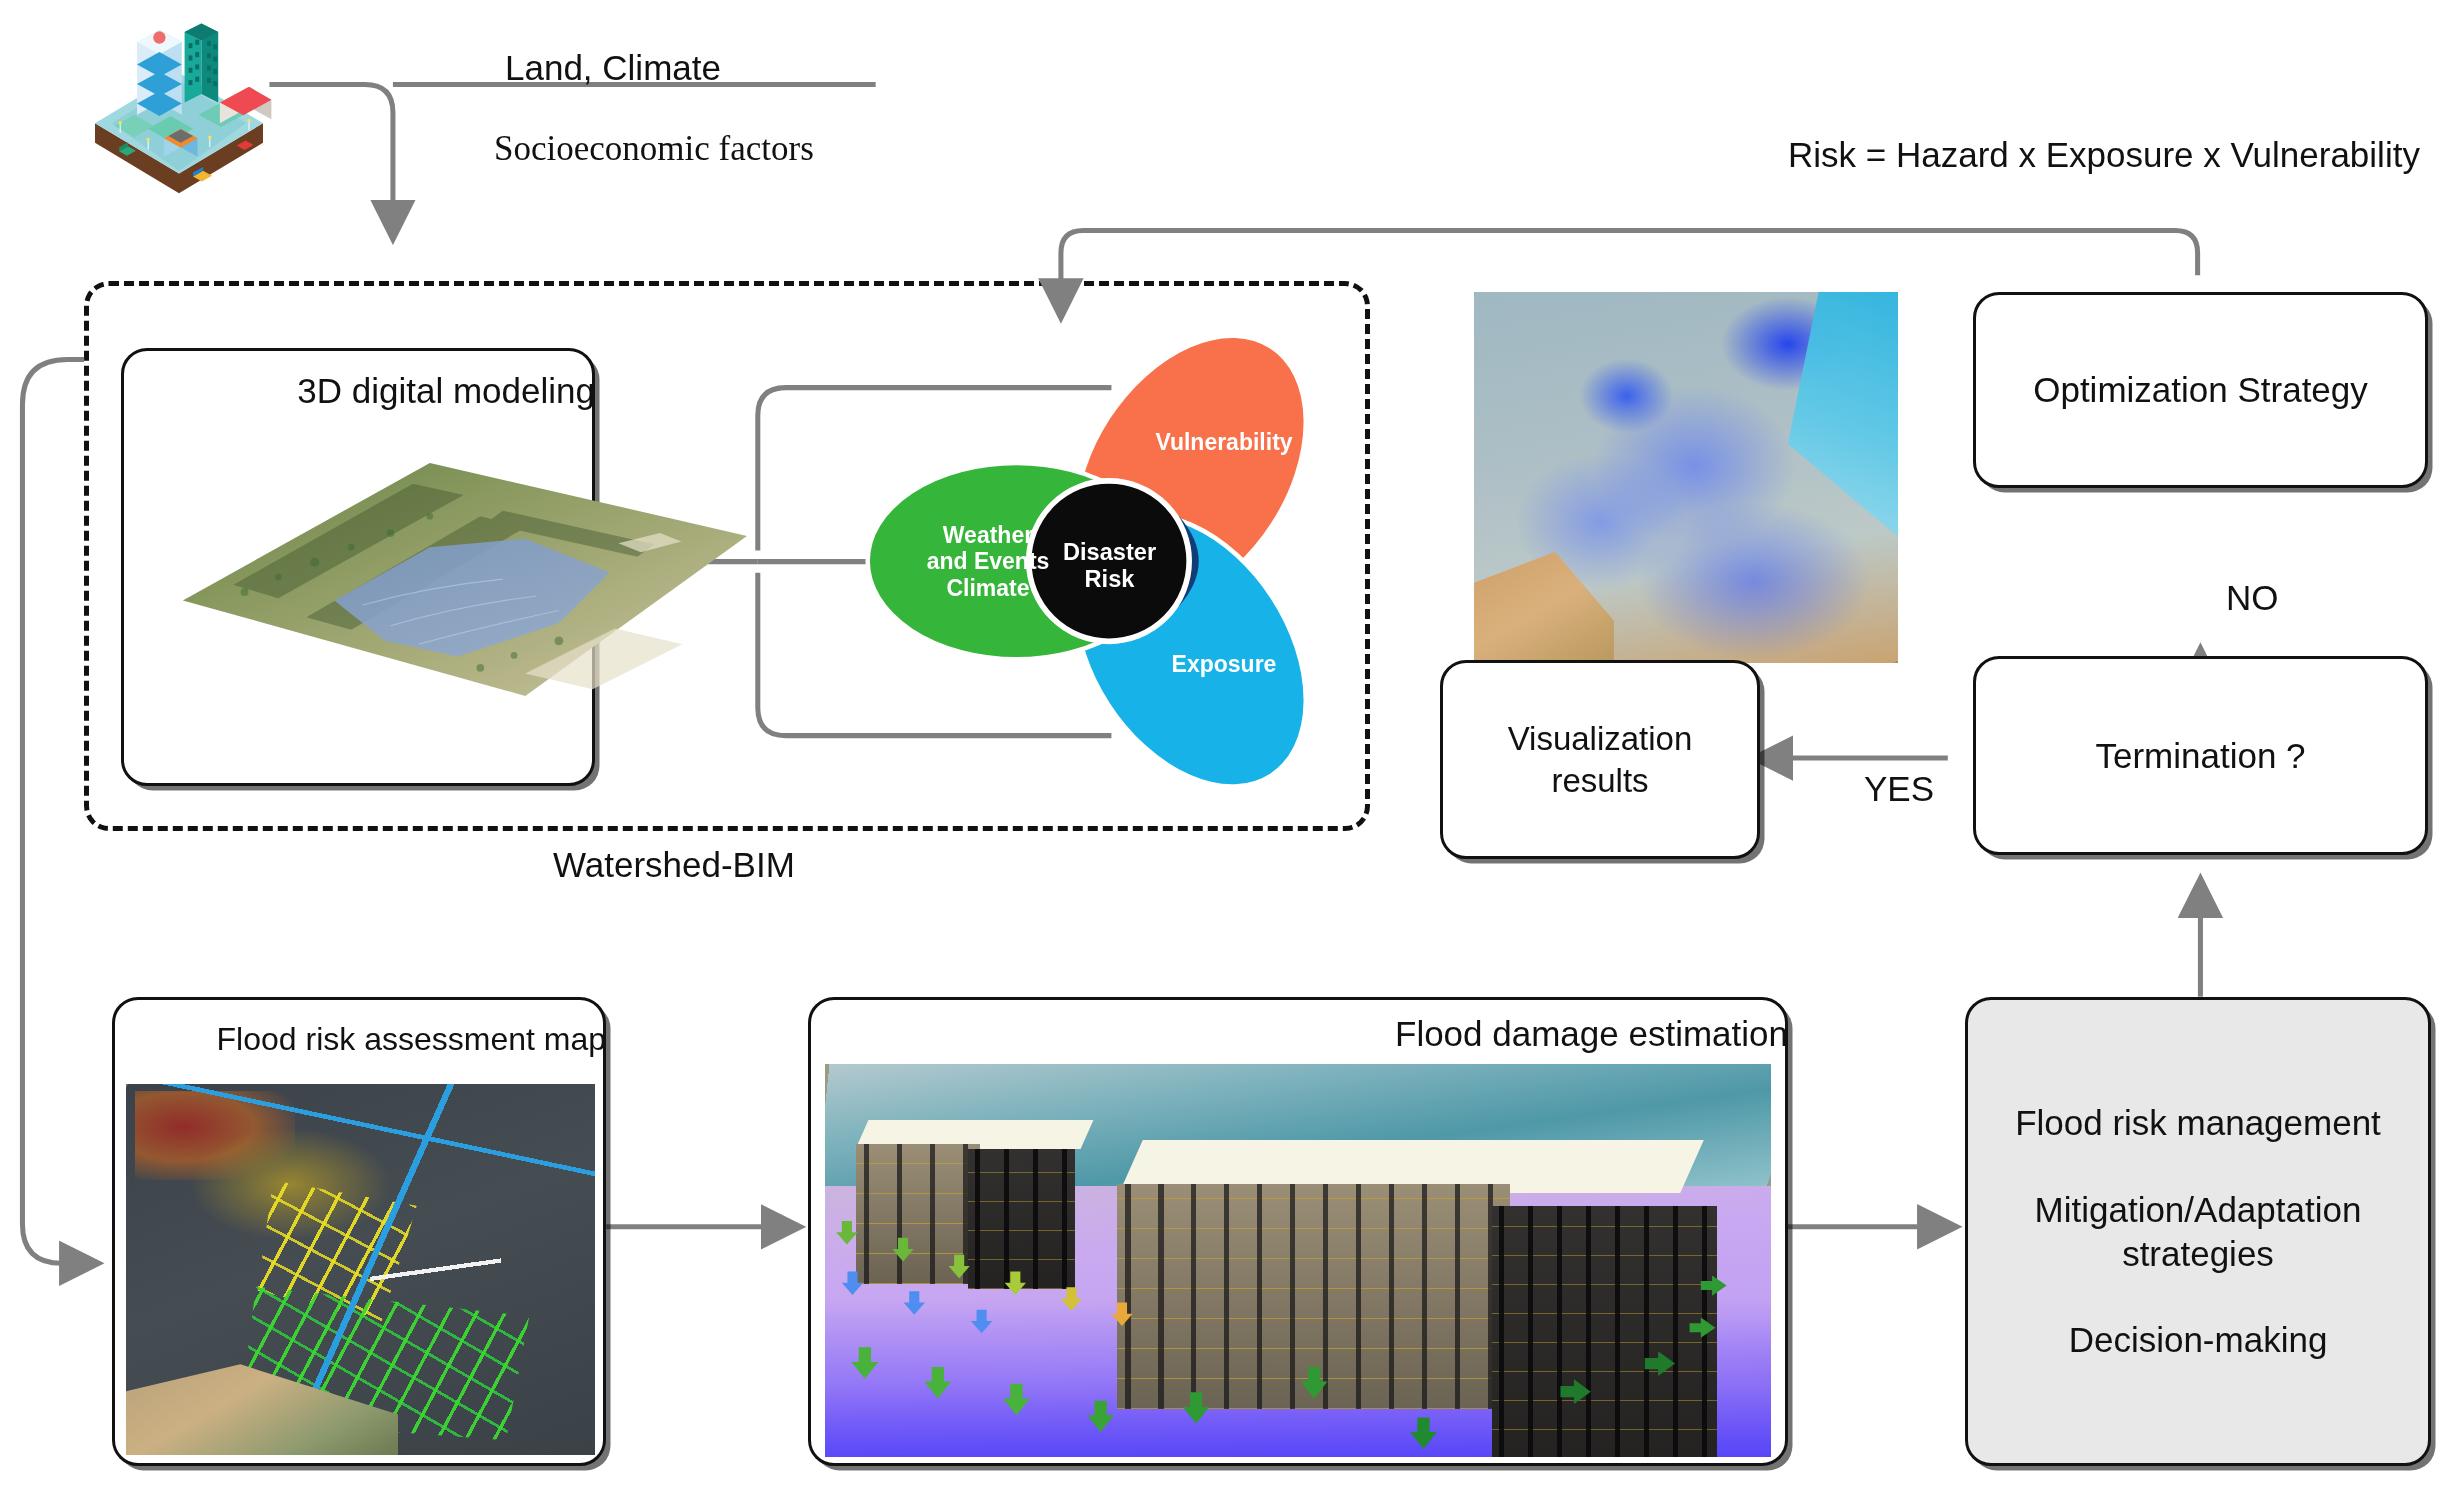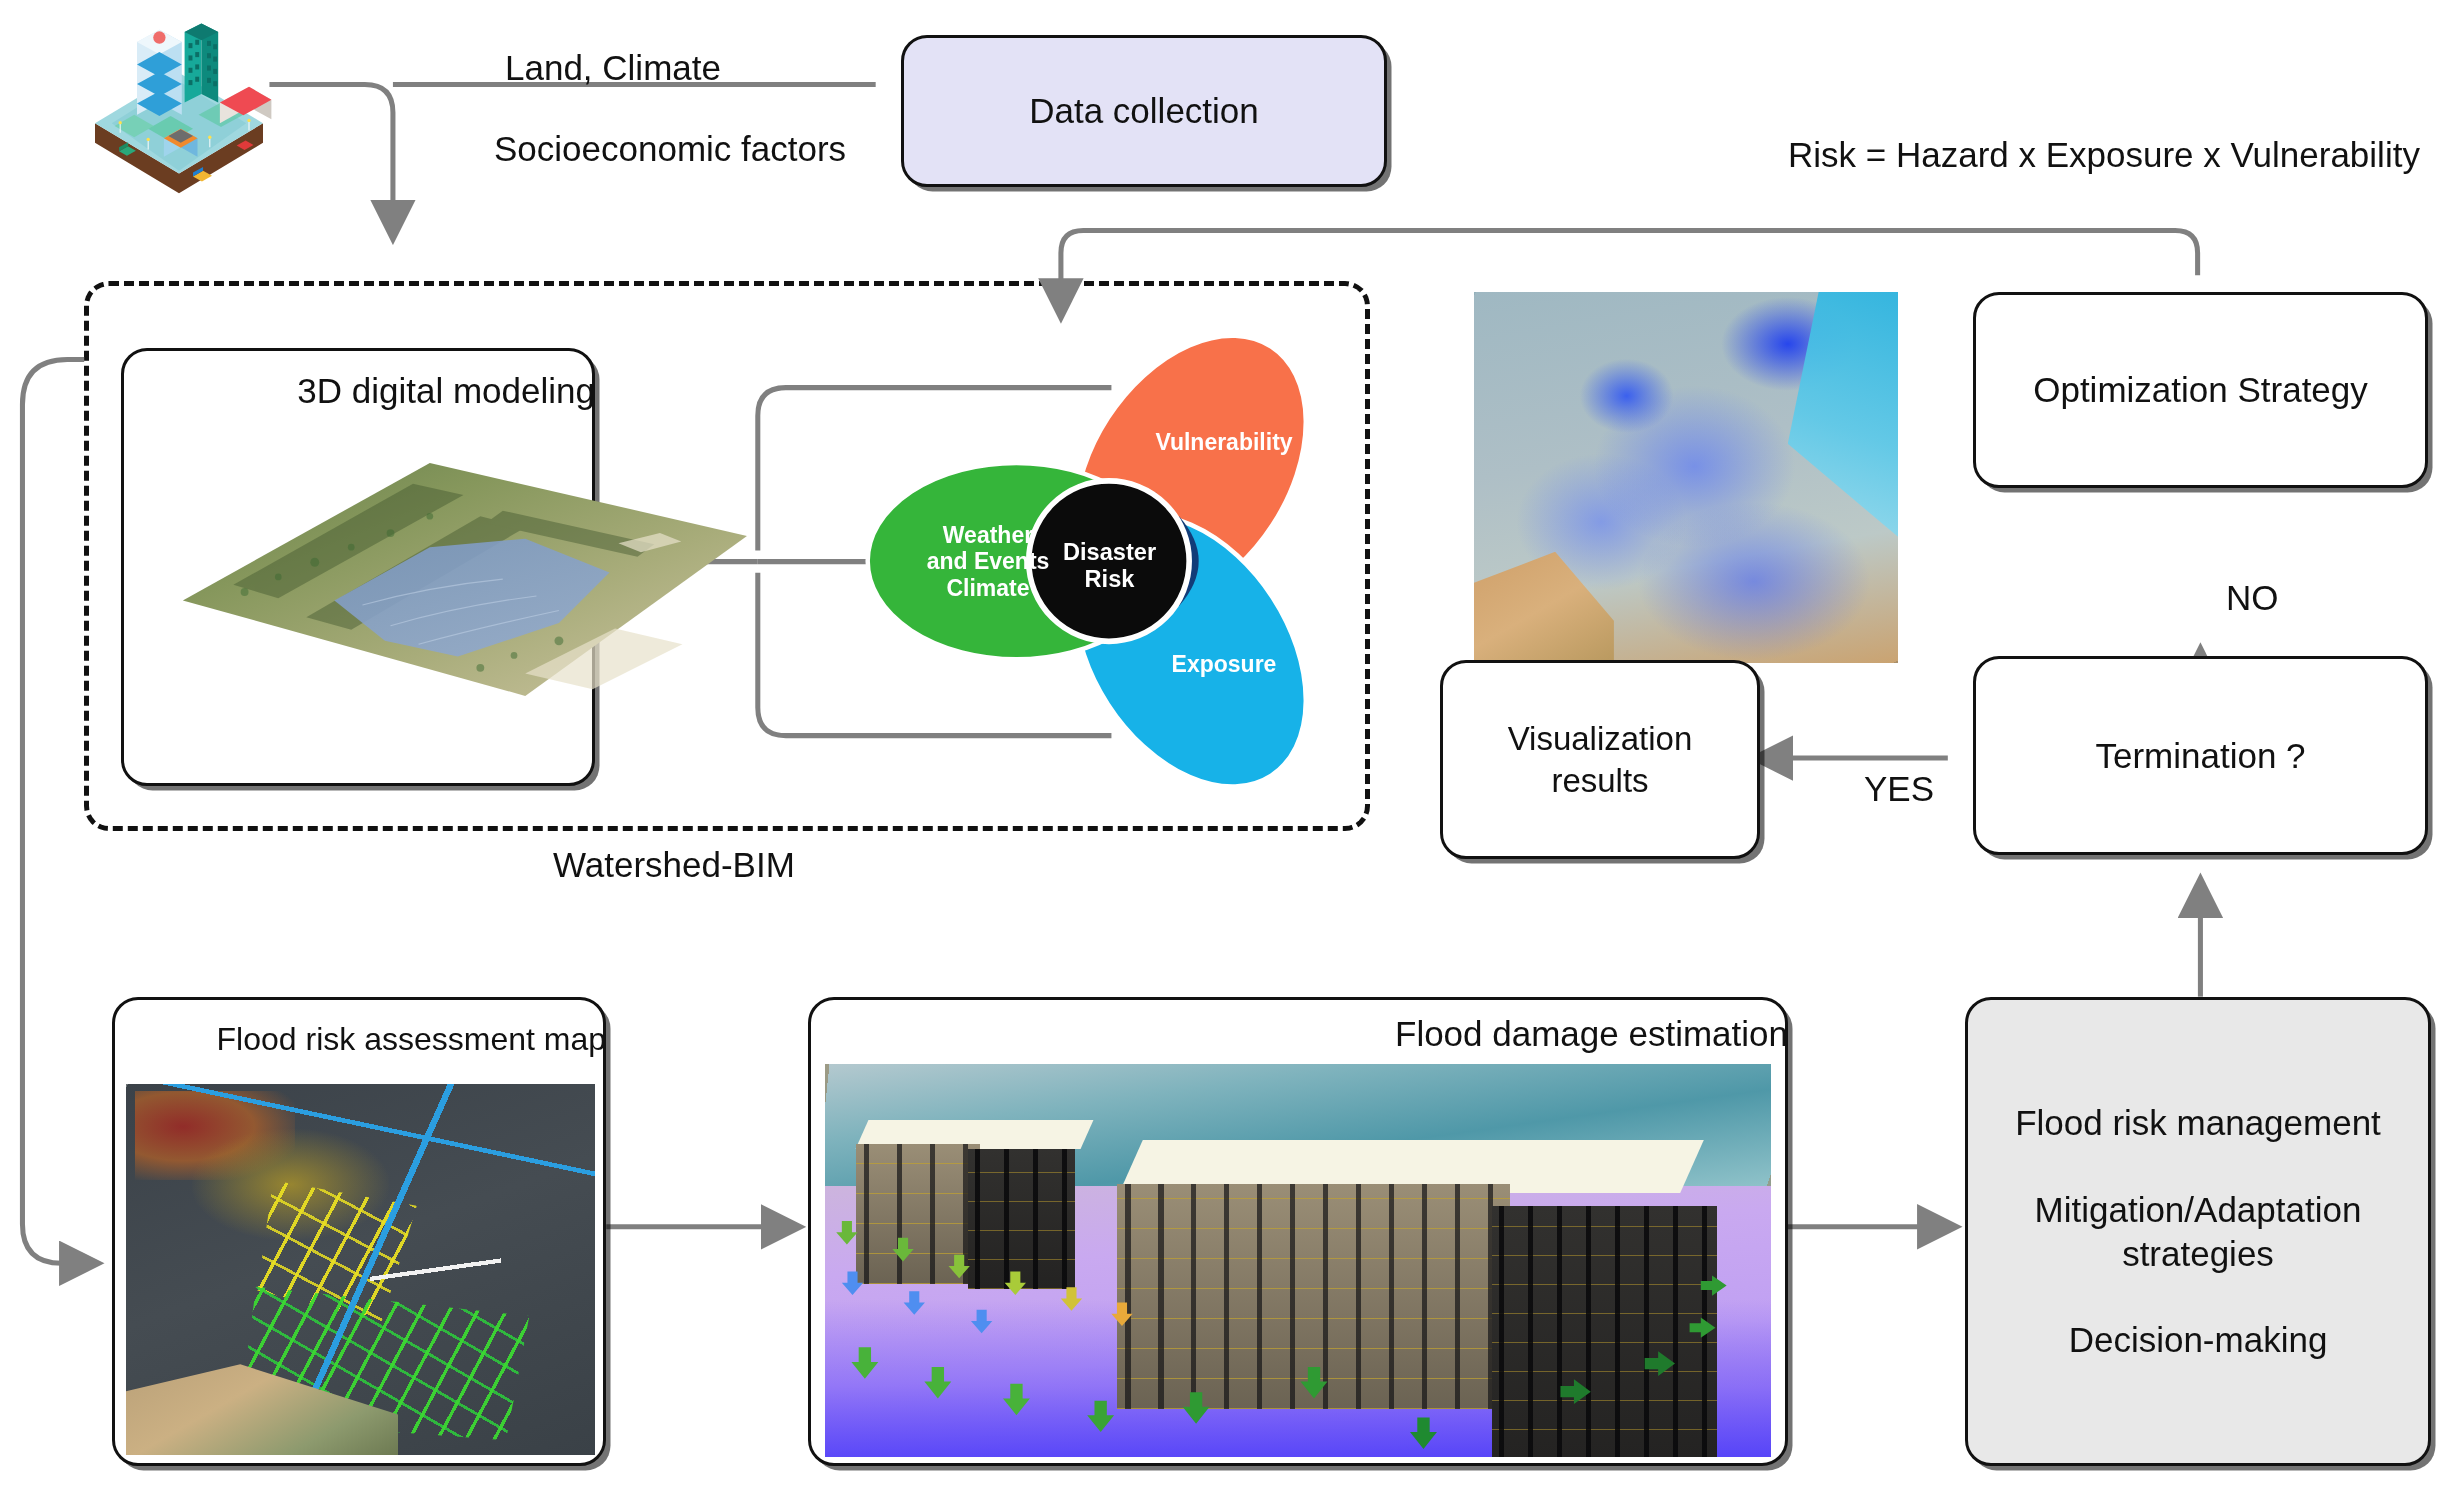--- a/index.html
+++ b/index.html
@@ -323,28 +323,25 @@
       <g fill="#ffe14d">
           <circle cx="70" cy="204" r="3"></circle>
           <circle cx="120" cy="234" r="3"></circle>
           <circle cx="230" cy="230" r="3"></circle>
           <circle cx="300" cy="200" r="3"></circle>
         </g>
     </svg>
   </div>
 
   <div class="text-label" style="left:505px; top:48px;">Land, Climate</div>
-  <div class="text-label" style="left:494px; top:129px;">Socioeconomic factors</div>
+  <div class="text-label" style="left:494px; top:129px;font-family:Liberation Serif, serif;">Socioeconomic factors</div>
   <div class="text-label" style="left:1788px; top:135px;">Risk  =  Hazard x Exposure x Vulnerability</div>
   <div class="text-label" style="left:2226px; top:578px;">NO</div>
   <div class="text-label" style="left:1864px; top:769px;">YES</div>
 
-  <div class="node lavender" style="left:901px; top:35px; width:486px; height:152px;">
-    <span>Data collection</span>
-  </div>
 
   <div class="node" style="left:121px; top:348px; width:474px; height:438px;"></div>
   <div class="node-title" style="left:121px; top:371px; width:474px;">3D digital modeling</div>
   <div id="terrain" class="img-frame">
     <svg viewBox="0 0 1060 520" width="595" height="292">
       <defs>
         <linearGradient id="tg1" x1="0" y1="0" x2="1" y2="1">
           <stop offset="0%" stop-color="#657f4a"></stop>
           <stop offset="30%" stop-color="#86975c"></stop>
           <stop offset="62%" stop-color="#a8ac7a"></stop>

